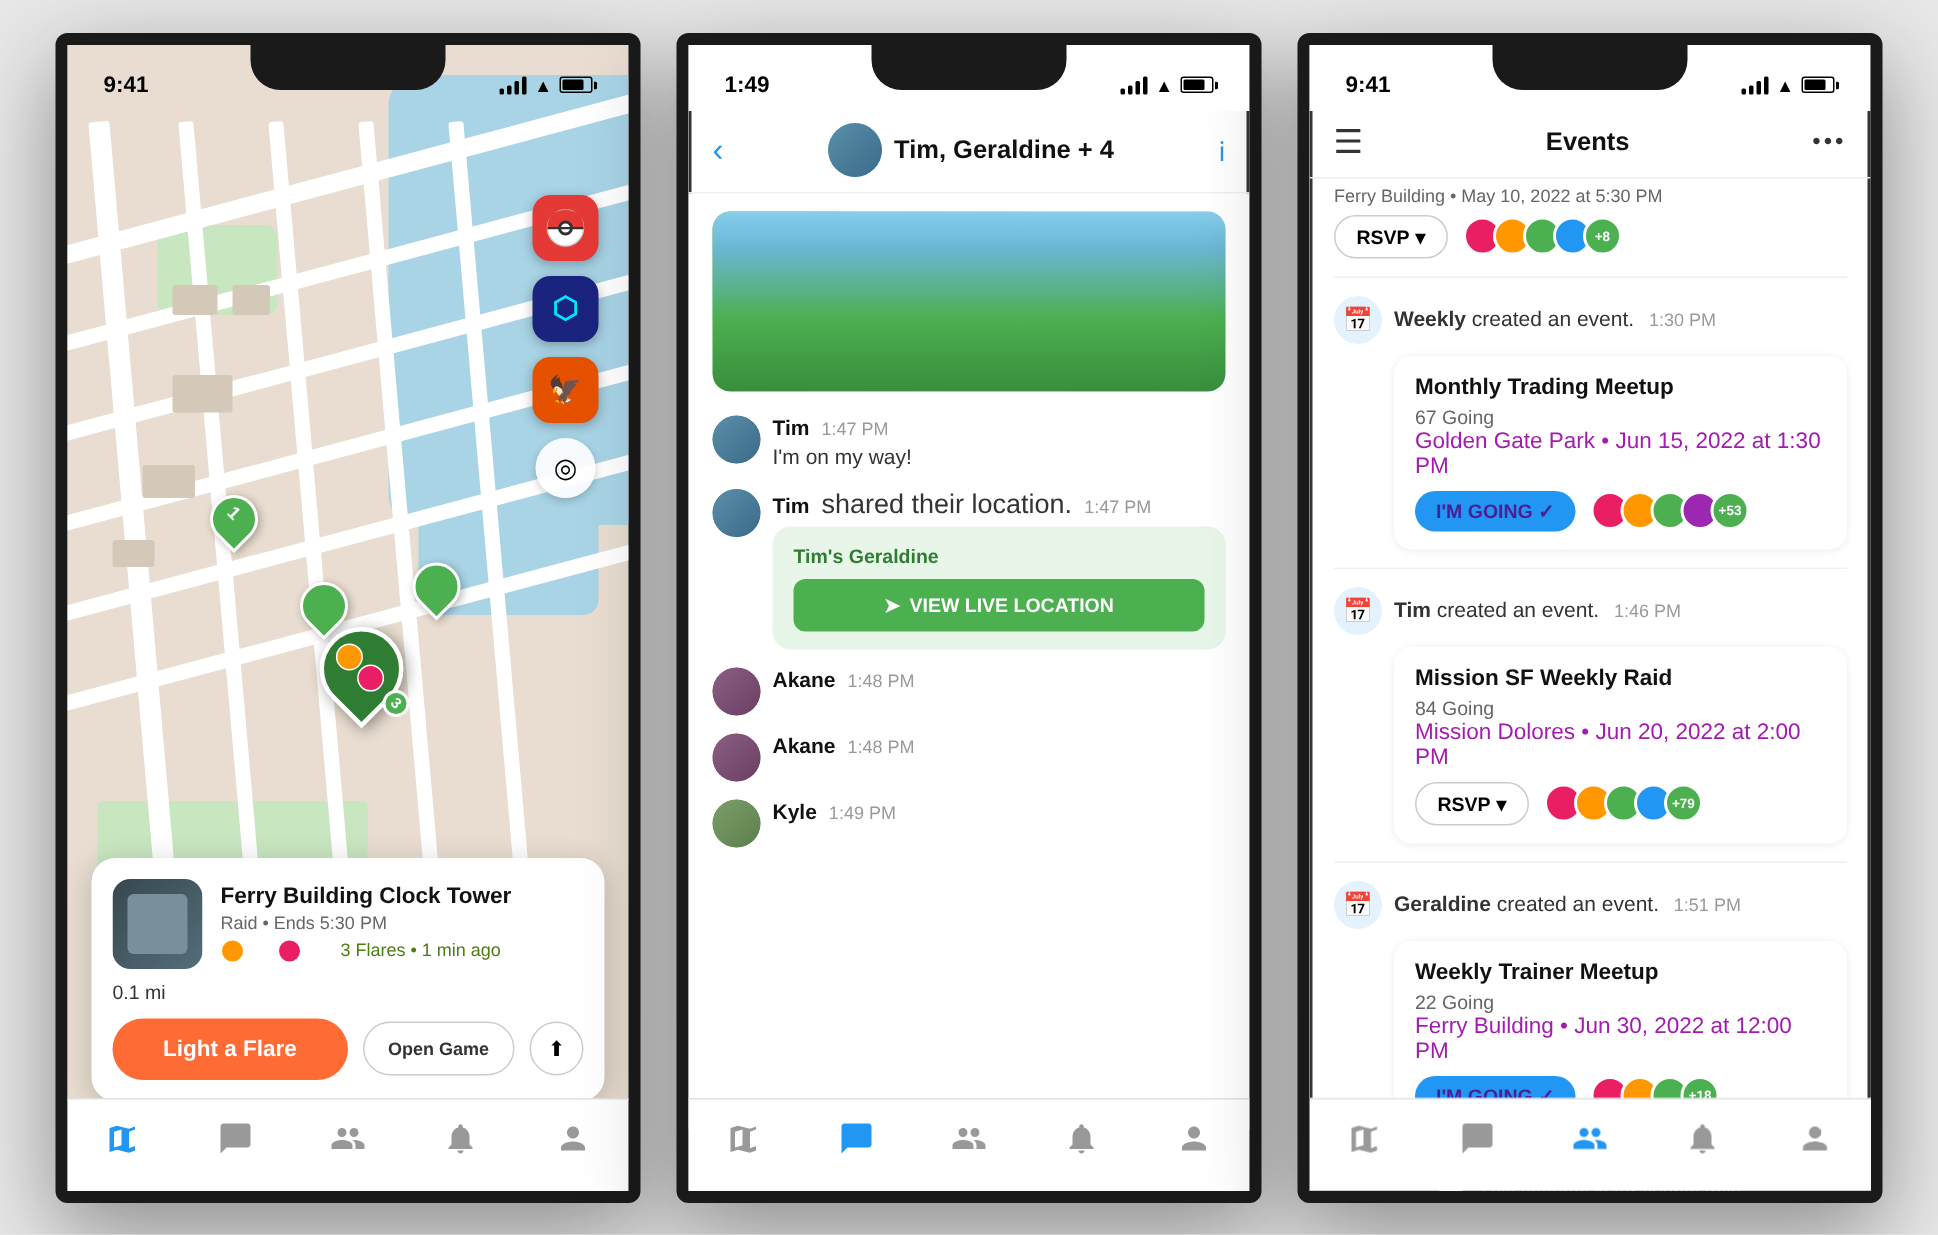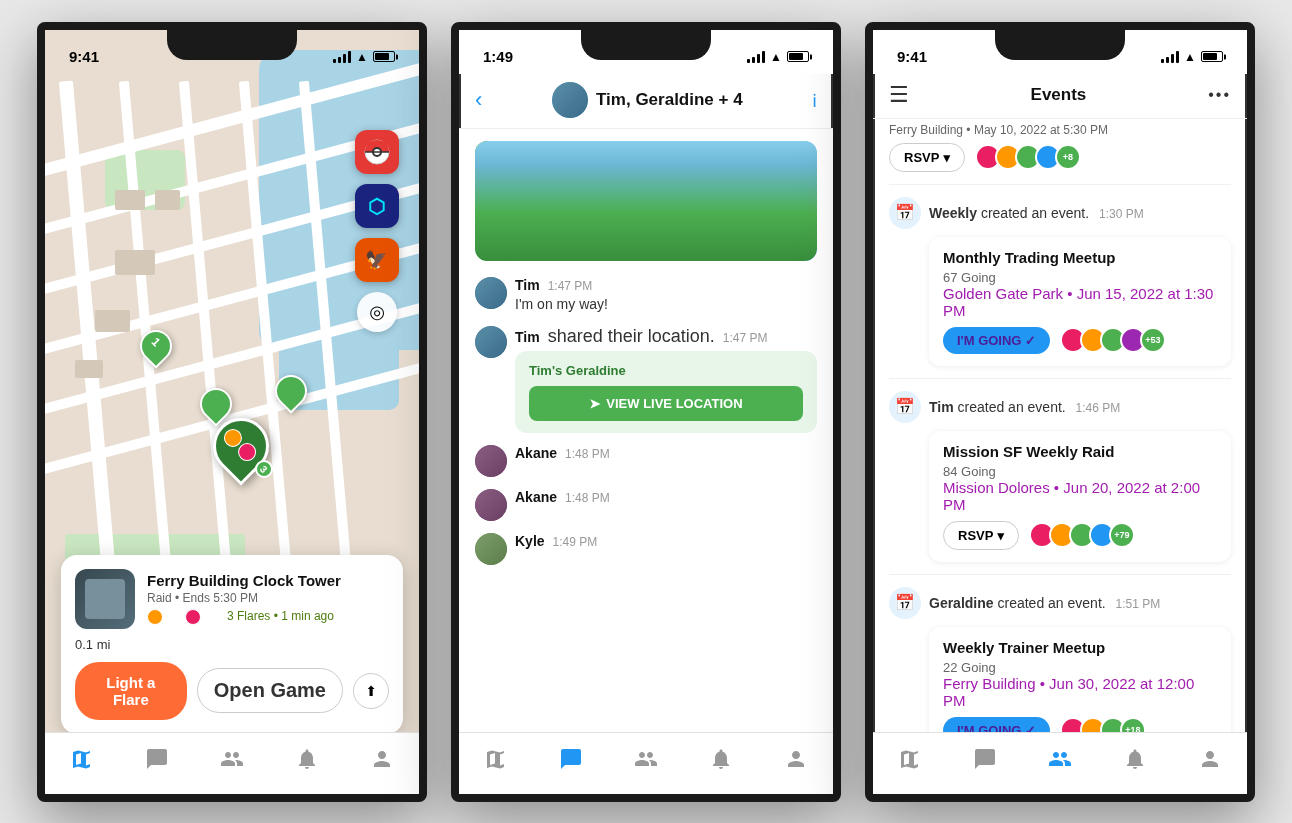--- a/index.html
+++ b/index.html
@@ -149,21 +149,21 @@
       padding: 12px 20px;
       font-size: 15px;
       font-weight: 700;
       cursor: pointer;
     }
     .btn-open {
       background: transparent;
       border: 1.5px solid #ccc;
       border-radius: 24px;
       padding: 10px 16px;
-      font-size: 20px;
+      font-size: 12px;
       font-weight: 600;
       color: #333;
       cursor: pointer;
     }
     .btn-share {
       width: 36px;
       height: 36px;
       background: transparent;
       border: 1.5px solid #ccc;
       border-radius: 50%;

